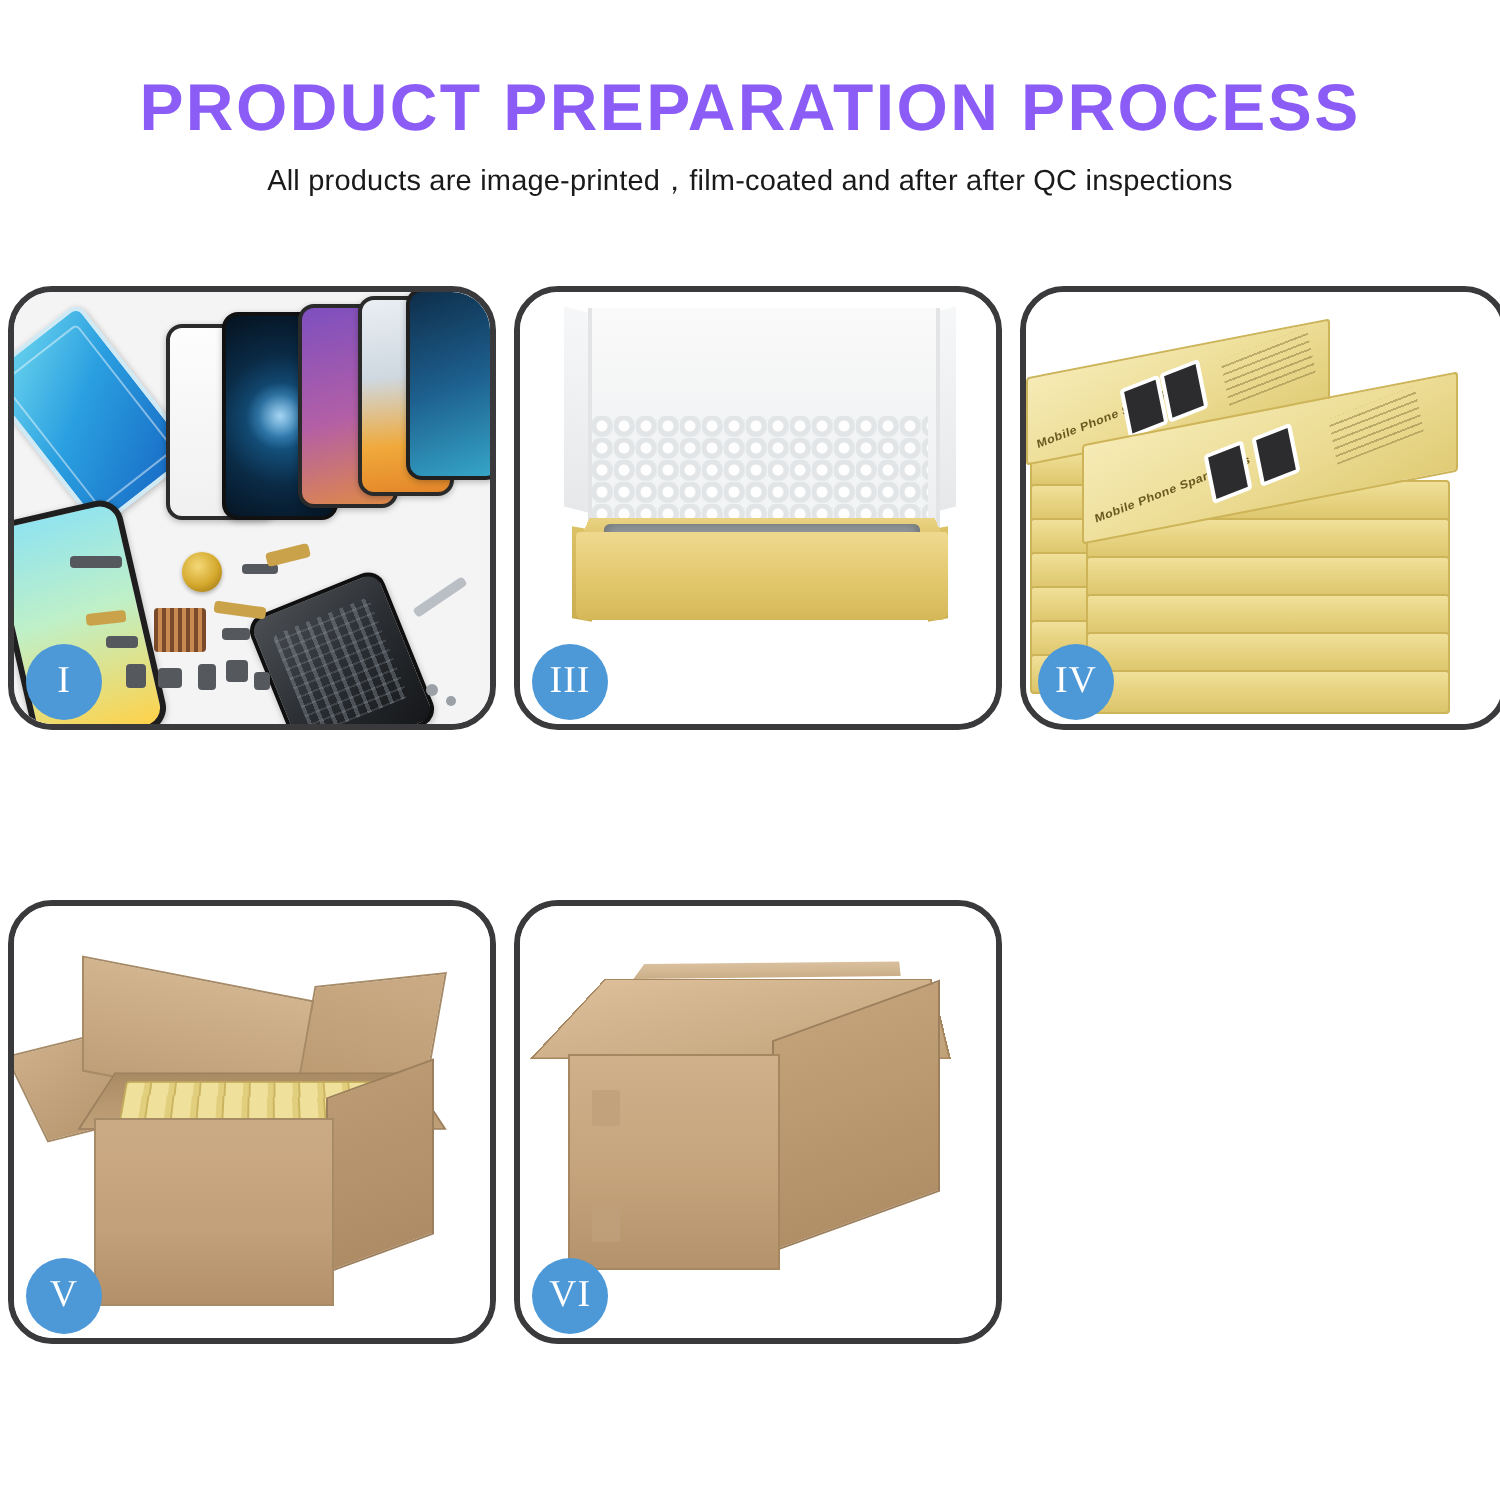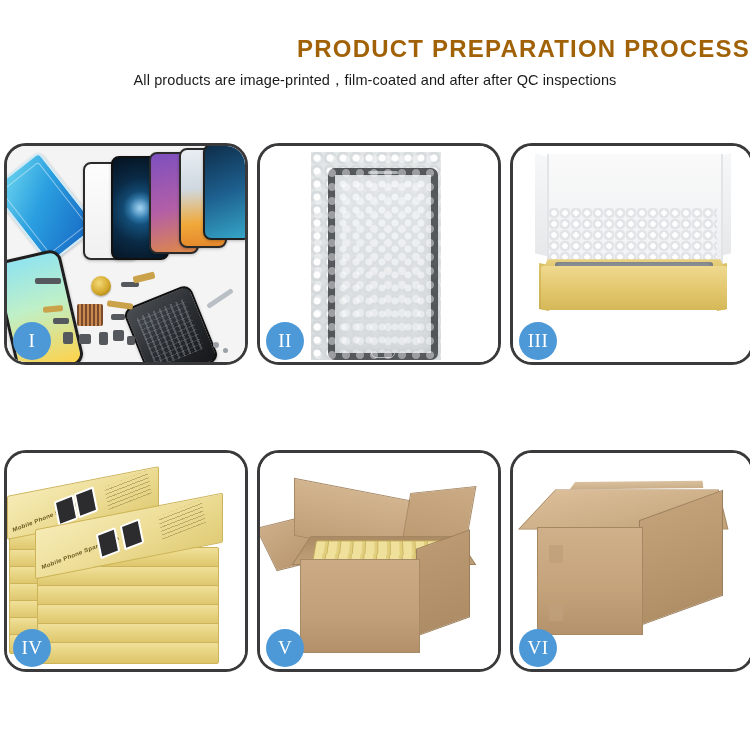--- a/index.html
+++ b/index.html
@@ -22,28 +22,27 @@
     background: #ffffff;
   }
 
   
   .header {
     padding-top: 36px;
     text-align: center;
   }
   .title {
     font-family: "Liberation Sans", sans-serif;
-    font-size: 24px;
+    font-size: 33px;
     font-weight: bold;
     letter-spacing: 1.2px;
-    color: #a16207;
+    color: #8b5cf6;
     line-height: 1.1;
     margin: 0;
     white-space: nowrap;
-    text-align: right;
   }
   .subtitle {
     font-family: "Liberation Sans", sans-serif;
     font-size: 14.5px;
     font-weight: normal;
     color: #1a1a1a;
     margin: 9px 0 0 0;
     letter-spacing: 0.1px;
     white-space: nowrap;
   }
@@ -427,28 +426,20 @@
         <div class="flex-c" style="left:126px;top:128px;width:22px;height:7px;transform:rotate(-14deg);"></div>
         <div class="flex-c" style="left:100px;top:156px;width:26px;height:6px;transform:rotate(8deg);"></div>
         <div class="flex-c" style="left:36px;top:160px;width:20px;height:6px;transform:rotate(-6deg);"></div>
         <div class="dot" style="left:206px;top:196px;width:6px;height:6px;border-radius:50%;background:#9aa0a5;"></div>
         <div class="dot" style="left:216px;top:202px;width:5px;height:5px;border-radius:50%;background:#9aa0a5;"></div>
         <div class="dot" style="left:198px;top:150px;width:30px;height:5px;transform:rotate(-34deg);background:#b9bfc4;"></div>
       </div>
       <div class="badge">I</div>
     </div>
 
-    <div class="panel">
-      <div class="panel-inner p2">
-        <div class="wrap-bg"></div>
-        <div class="glass"></div>
-        <div class="bubbles-over"></div>
-      </div>
-      <div class="badge">II</div>
-    </div>
 
     <div class="panel">
       <div class="panel-inner p3">
         <div class="lid-flapL"></div>
         <div class="lid-flapR"></div>
         <div class="lid-back"></div>
         <div class="foam"></div>
         <div class="box-sideL"></div>
         <div class="box-sideR"></div>
         <div class="box-rim"></div>

